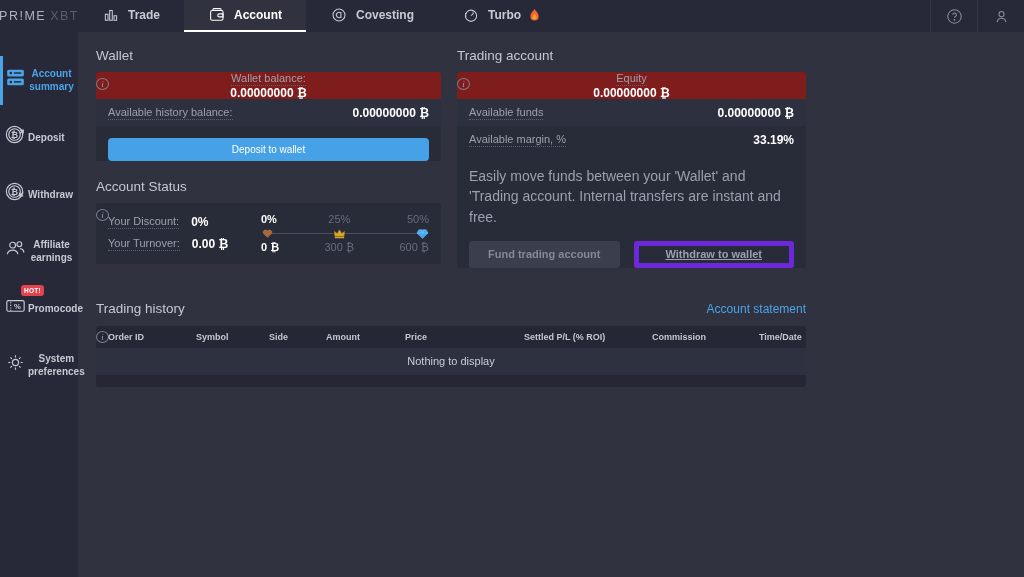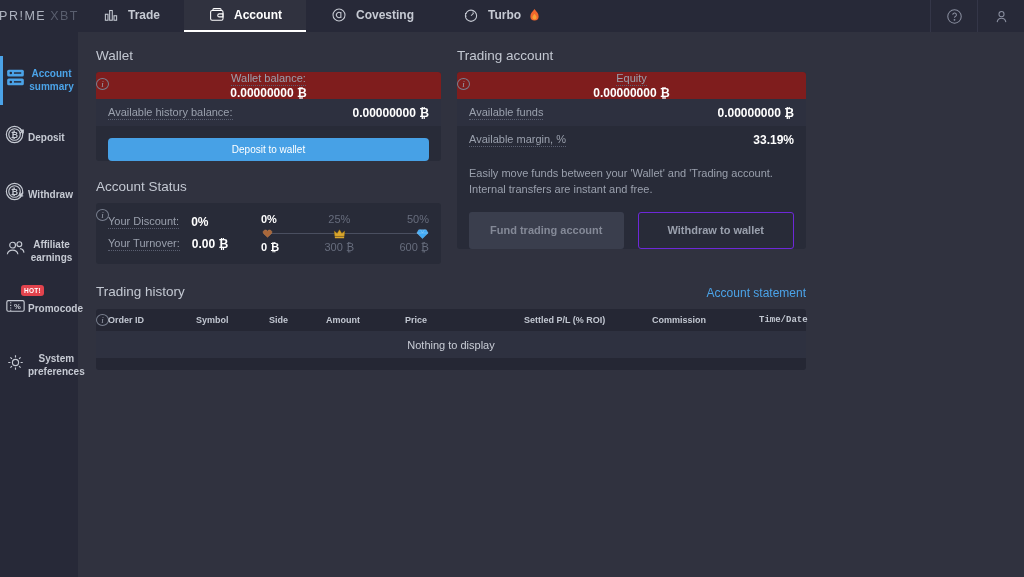--- a/index.html
+++ b/index.html
@@ -53,32 +53,32 @@
   .milestones { flex:1; position:relative; display:flex; justify-content:space-between; }
   .m-col { display:flex; flex-direction:column; justify-content:space-between; z-index:1; }
   .m-col.start { align-items:flex-start; }
   .m-col.mid { align-items:center; }
   .m-col.end { align-items:flex-end; }
   .m-pct, .m-amt { font-size:11px; color:#676d7d; height:14px; line-height:14px; }
   .m-col.start .m-pct, .m-col.start .m-amt { color:#ffffff; font-weight:bold; }
   .m-icon { height:14px; display:flex; align-items:center; }
   .m-line { position:absolute; left:10px; right:10px; top:50%; height:1px; background:#4a4f60; }
   
-  .ta-note { margin:13px 12px 9px; font-size:11px; line-height:1.45; color:#9aa0ad; }
+  .ta-note { margin:13px 12px 9px; font-size:14px; line-height:1.45; color:#9aa0ad; }
   .ta-buttons { display:flex; gap:14px; margin:14px 12px 13px; }
-  .ta-buttons button { flex:1; height:37px; border-radius:3px; font-size:11px; font-weight:bold; font-family:inherit; cursor:pointer; }
+  .ta-buttons button { flex:1; height:27px; border-radius:3px; font-size:11px; font-weight:bold; font-family:inherit; cursor:pointer; }
   .btn-fund { background:#3A3E4D; border:none; color:#848997; }
-  .btn-withdraw { background:transparent; border:1px solid #6d28d9; color:#9aa0ad; }
+  .btn-withdraw { background:transparent; border:5px solid #6d28d9; color:#9aa0ad;text-decoration:underline; }
   
   .history { margin-top:20px; width:710px; }
   .history-head { display:flex; justify-content:space-between; align-items:center; margin-bottom:8px; }
   .link { color:#4BA3E8; font-size:12px; font-weight:normal; cursor:pointer; text-decoration:none; }
   .table { width:710px; }
   .thead { display:grid; grid-template-columns:88px 73px 57px 79px 119px 128px 107px 1fr; align-items:center; background:#252734; height:22px; padding:0 12px; border-radius:3px 3px 0 0; font-size:9px; font-weight:bold; color:#c2c7d1; }
-  .thead .th:last-child { text-align:center;font-family:Liberation Mono, monospace; }
+  .thead .th:last-child { text-align:center; }
   .tbody-row { background:#2E3140; height:27px; display:flex; align-items:center; justify-content:center; color:#c9cdd6; font-size:11px; }
   .tfoot { background:#252734; height:12px; border-radius:0 0 3px 3px; }
 </style>
 </head>
 <body>
 
 <div class="topbar">
   <div class="logo">
     <span>PR!ME</span>
     <span class="xbt">XBT</span>

